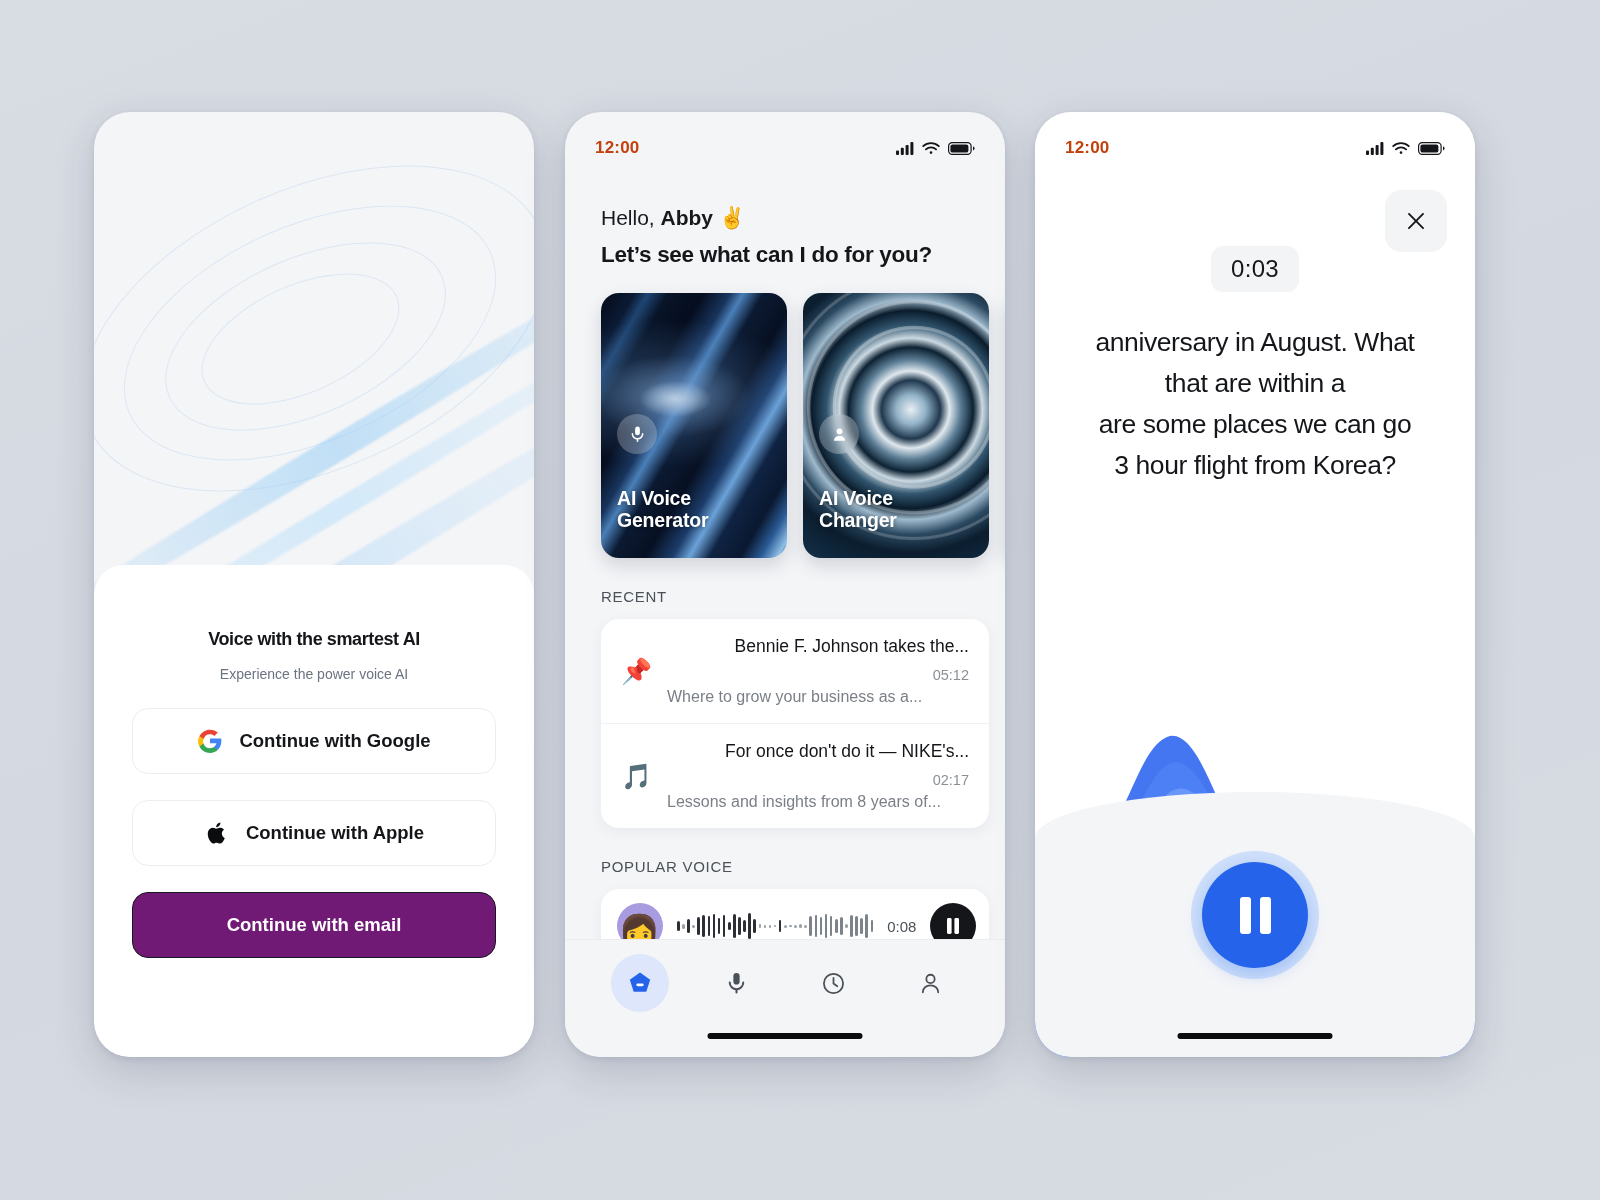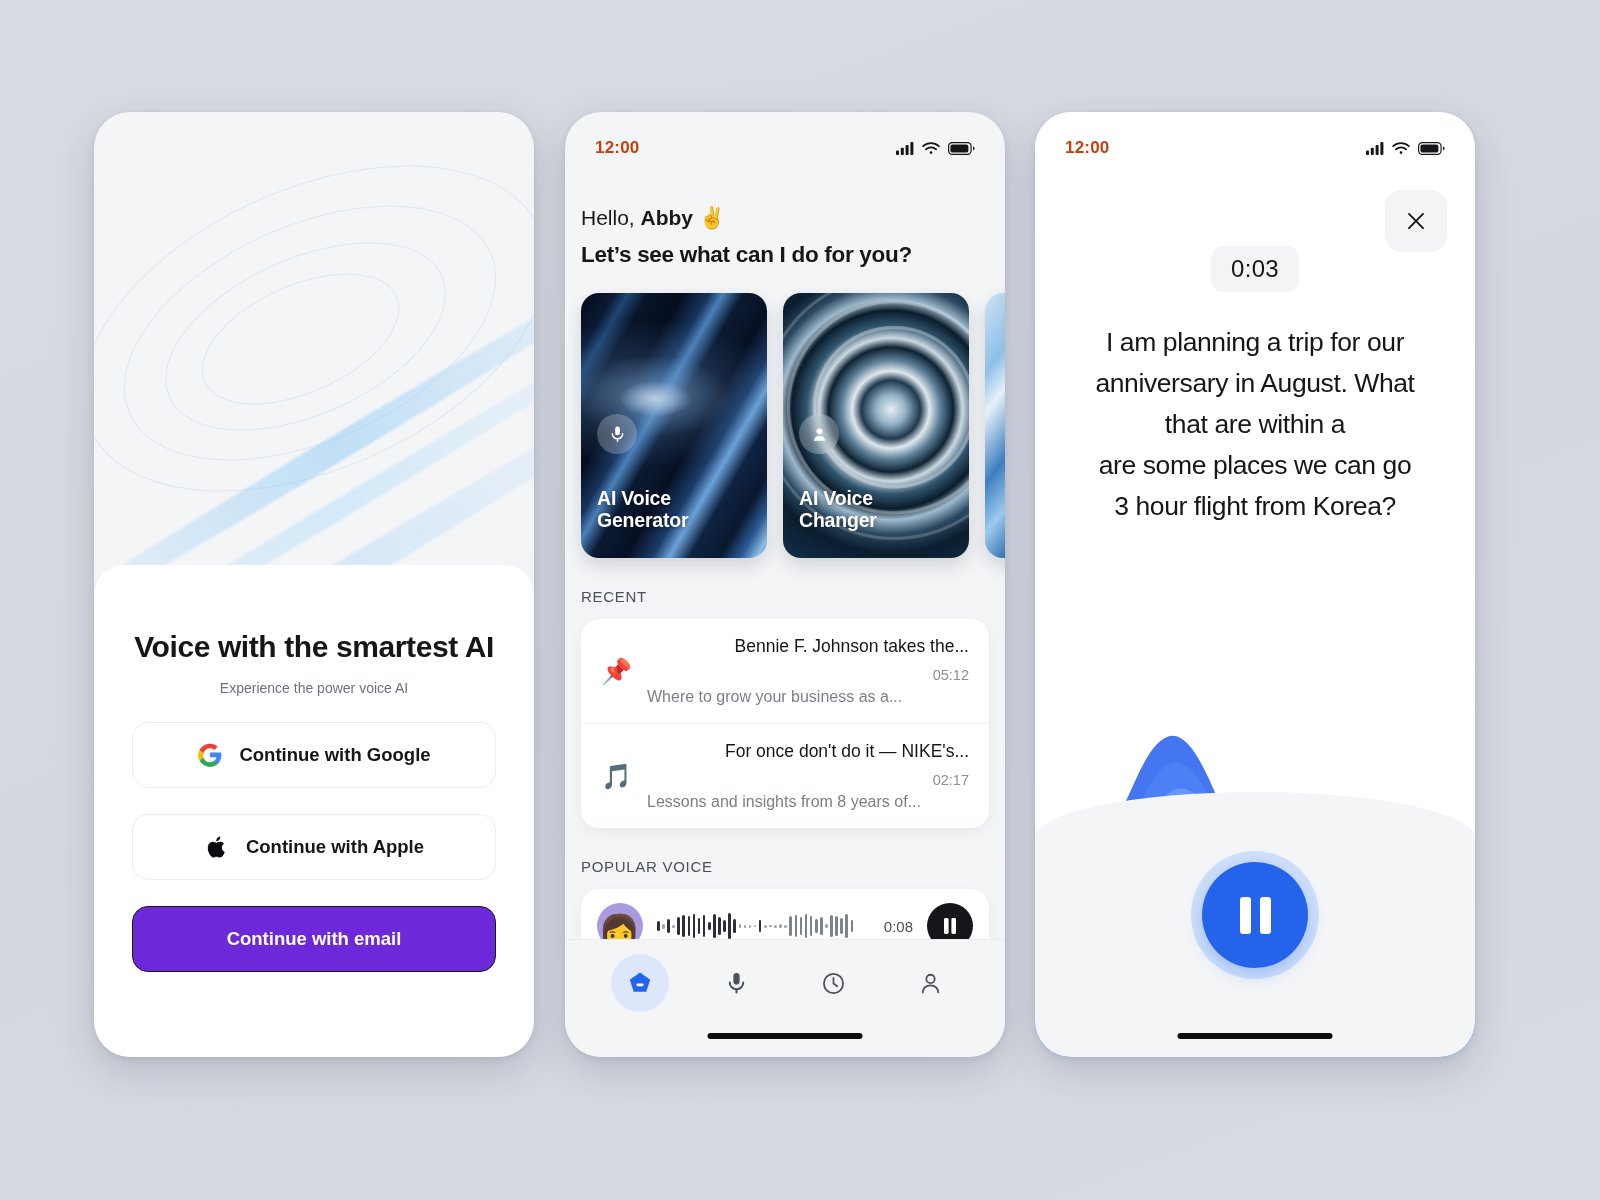--- a/index.html
+++ b/index.html
@@ -65,39 +65,39 @@
     filter: blur(1px);
   }
   .sheet {
     position: absolute; left: 0; right: 0; bottom: 0; top: 453px;
     background: #ffffff;
     border-radius: 30px 30px 36px 36px;
     padding: 64px 38px 0 38px;
     text-align: center;
   }
   .sheet h1 {
-    font-size: 30px; font-weight: 700; color: #14161a;
+    font-size: 18px; font-weight: 700; color: #14161a;
     letter-spacing: -.4px; line-height: 1.2;
   }
   .sheet p.sub {
     margin-top: 15px; font-size: 14px; color: #6b7280; font-weight: 400;
   }
   .auth-btn {
     margin-top: 26px; height: 66px; width: 100%;
     border: 1px solid #ebedf1; border-radius: 16px; background: #fff;
     display: flex; align-items: center; justify-content: center; gap: 16px;
     font-size: 18.5px; font-weight: 700; color: #14161a; cursor: pointer;
   }
   .auth-btn.primary {
-    background: #6d28d9; color: #fff; border-color: #16191f; margin-top: 26px;
+    background: #701a75; color: #fff; border-color: #16191f; margin-top: 26px;
   }
   .auth-ico { width: 26px; height: 26px; display: block; }
 
   
-  .p2-body { padding: 0 16px; }
+  .p2-body { padding: 0 16px; margin-left: 20px; }
   .greet { margin-top: 36px; font-size: 21px; color: #17191d; font-weight: 400; }
   .greet b { font-weight: 700; }
   .greet-q { margin-top: 12px; font-size: 22.5px; font-weight: 700; color: #14161a; letter-spacing: -.3px; }
 
   .cards { margin-top: 25px; display: flex; gap: 16px; }
   .vcard {
     position: relative; width: 186px; height: 265px; flex: 0 0 auto;
     border-radius: 18px; overflow: hidden;
     box-shadow: 0 8px 18px rgba(30,44,70,.16);
   }
@@ -507,21 +507,20 @@
 
       <div class="p3-close">
         <svg width="26" height="26" viewBox="0 0 24 24" fill="none" stroke="#14161a" stroke-width="1.7" stroke-linecap="round">
           <path d="M5.5 5.5 18.5 18.5M18.5 5.5 5.5 18.5"></path>
         </svg>
       </div>
 
       <div class="p3-timer">0:03</div>
 
       <div class="p3-text">
-        <div>I am planning a trip for our</div>
         <div>anniversary in August. What</div>
         <div>that are within a</div>
         <div>are some places we can go</div>
         <div>3 hour flight from Korea?</div>
       </div>
 
       <div class="p3-wavewrap">
         <svg width="440" height="440" viewBox="0 0 440 440" preserveAspectRatio="none" style="position:absolute;left:0;bottom:0;">
           <path d="M0 250 C 40 240 65 232 84 198 C 100 168 112 128 132 120 C 152 112 168 148 182 180 C 196 212 208 232 224 235
                    C 248 239 262 222 288 214 C 318 205 344 216 372 232 C 400 248 424 262 440 268 L440 440 L0 440 Z" fill="#3b6ff0" opacity="0.95"></path>

